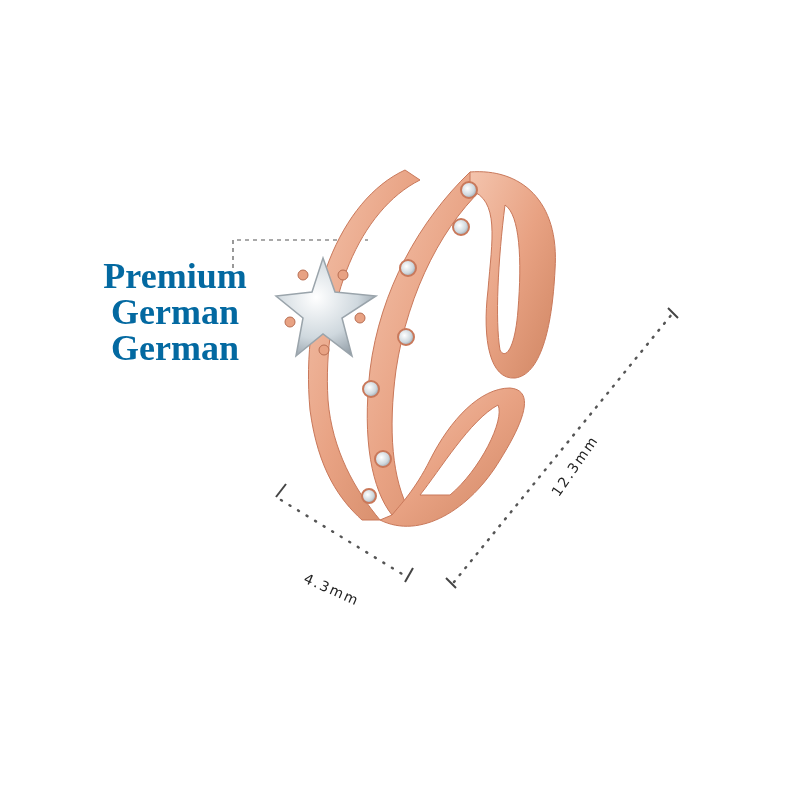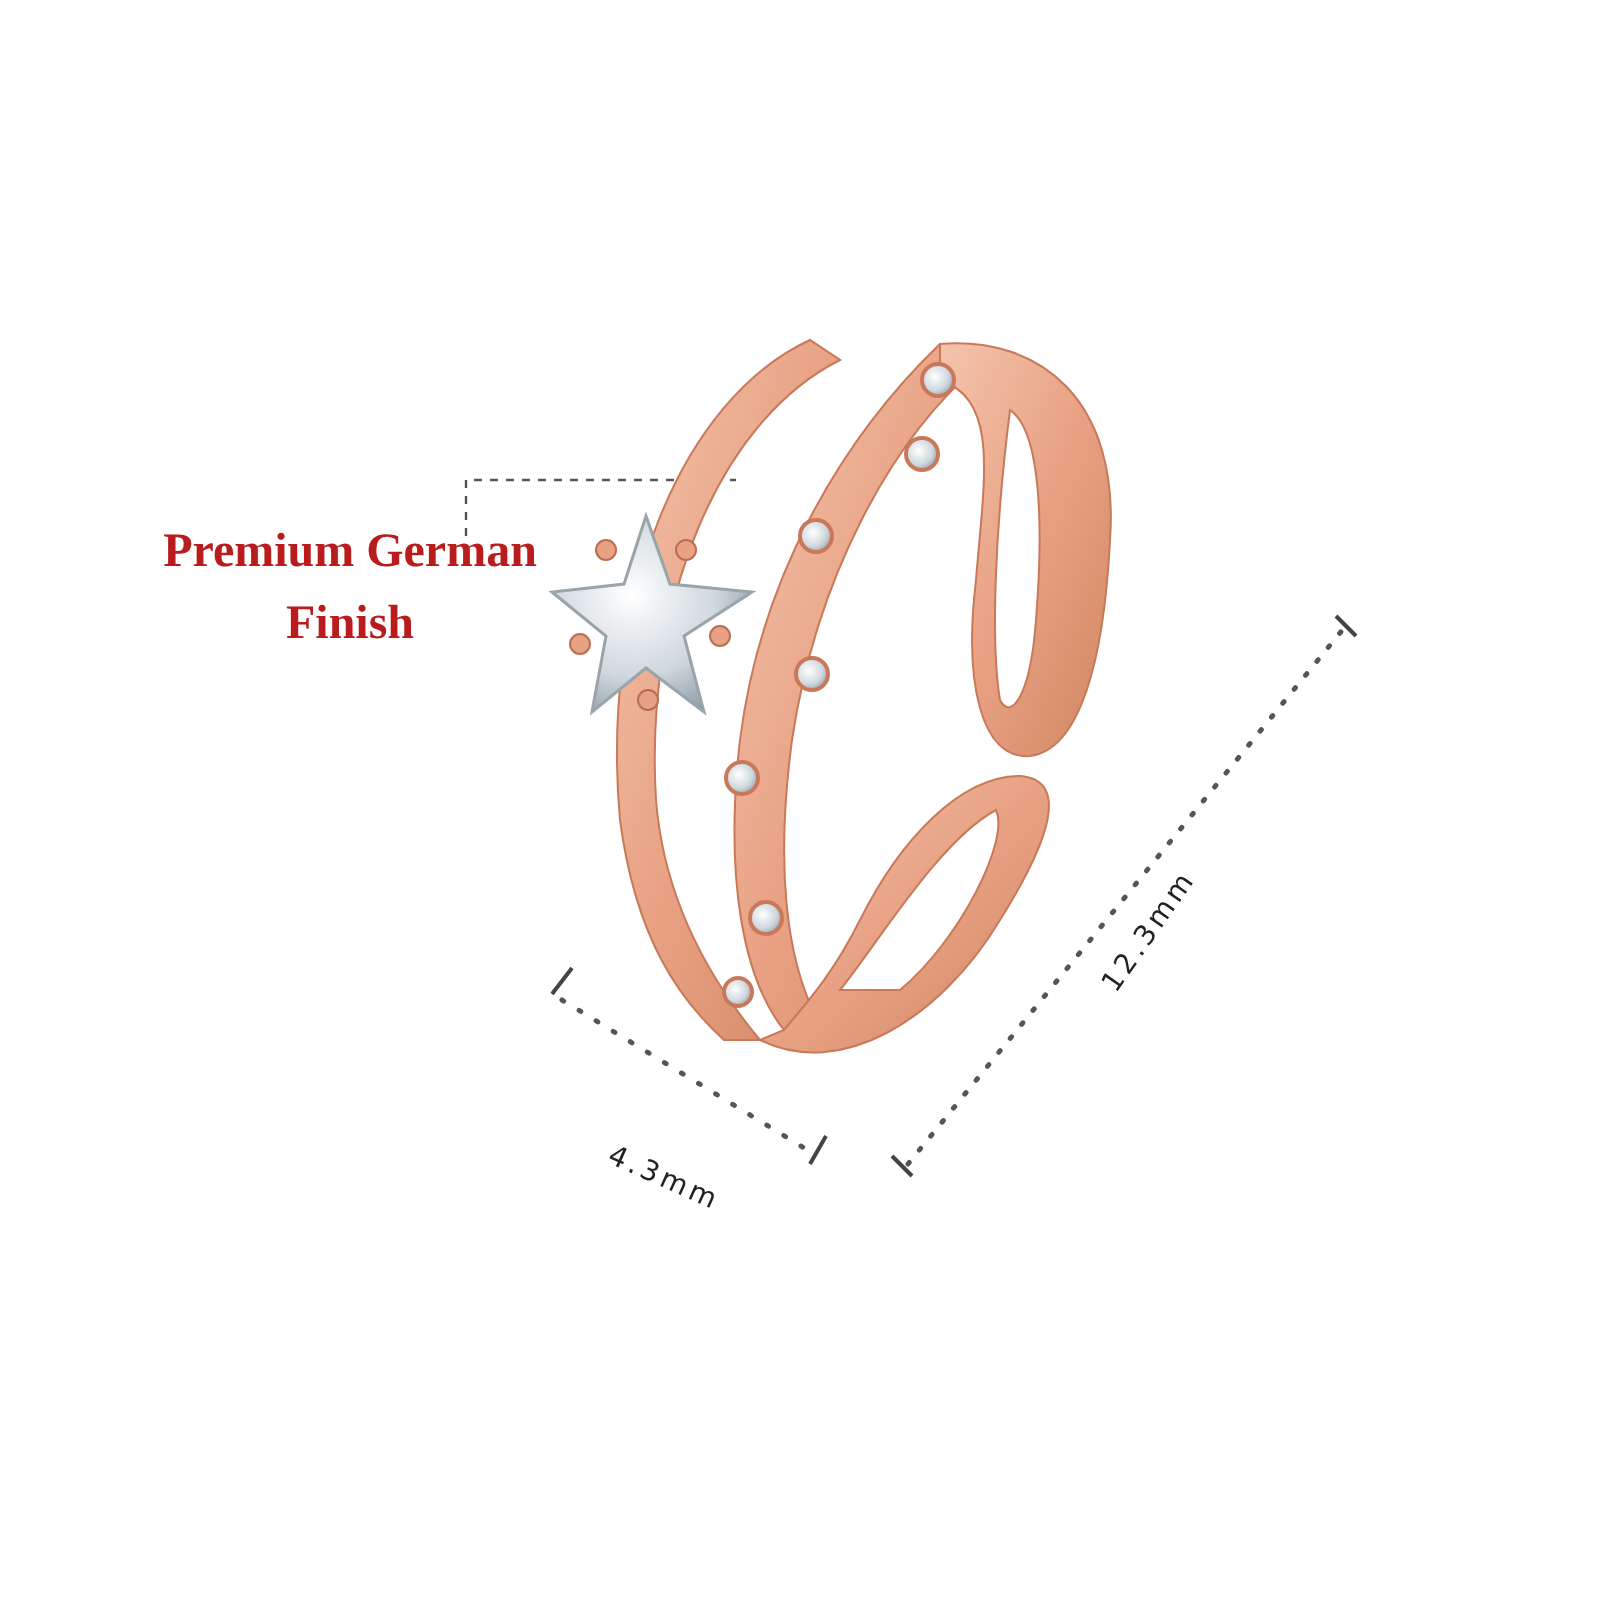--- a/index.html
+++ b/index.html
@@ -1,21 +1,21 @@
 <!DOCTYPE html>
 <html><head>
   <meta charset="utf-8">
   <style>
     html, body { margin: 0; padding: 0; background: #ffffff; }
     body { width: 800px; height: 800px; position: relative; overflow: hidden; }
     .stage { position: absolute; left: 0; top: 0; width: 800px; height: 800px; }
     .label {
       position: absolute; left: 40px; top: 258px; width: 270px;
       font-family: "Liberation Serif", serif; font-weight: bold;
-      font-size: 24px; line-height: 36px; color: #b91c1c; text-align: center;
+      font-size: 36px; line-height: 36px; color: #0369a1; text-align: center;
     }
     .dim-text {
       position: absolute; font-family: "DejaVu Sans", sans-serif;
       font-size: 14px; color: #222; letter-spacing: 2px; white-space: nowrap;
     }
     .dim-width { left: 308px; top: 570px; transform: rotate(24deg); transform-origin: left top; }
     .dim-height { left: 548px; top: 490px; transform: rotate(-55deg); transform-origin: left top; }
   </style>
 </head>
 <body>
@@ -67,18 +67,18 @@
     <line x1="276" y1="497" x2="286" y2="484" stroke="#444" stroke-width="2"></line>
     <line x1="405" y1="582" x2="413" y2="568" stroke="#444" stroke-width="2"></line>
 
     <line x1="454" y1="582" x2="672" y2="314" stroke="#555" stroke-width="2.5" stroke-dasharray="1,8" stroke-linecap="round"></line>
     <line x1="668" y1="308" x2="678" y2="318" stroke="#444" stroke-width="2"></line>
     <line x1="446" y1="578" x2="456" y2="588" stroke="#444" stroke-width="2"></line>
   </svg>
 
   <div class="label">
     <div>Premium German</div>
-    <div>Finish</div>
+    <div>German</div>
   </div>
 
   <div class="dim-text dim-width">4.3mm</div>
   <div class="dim-text dim-height">12.3mm</div>
 </div>
 
 </body></html>

